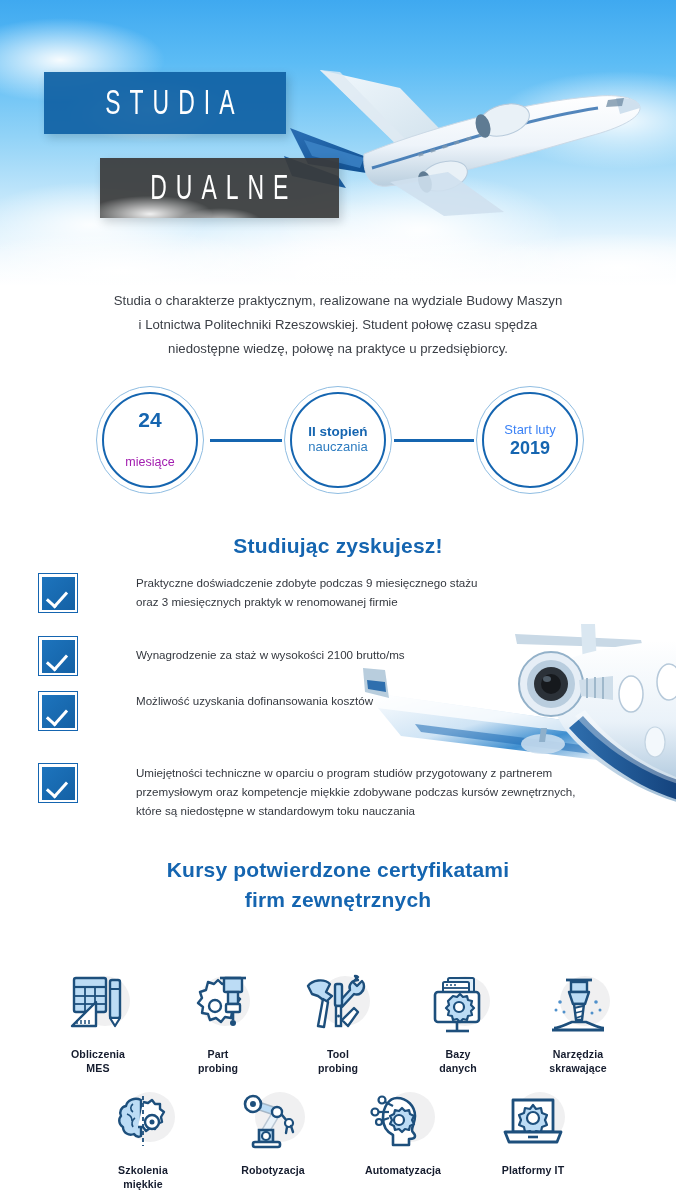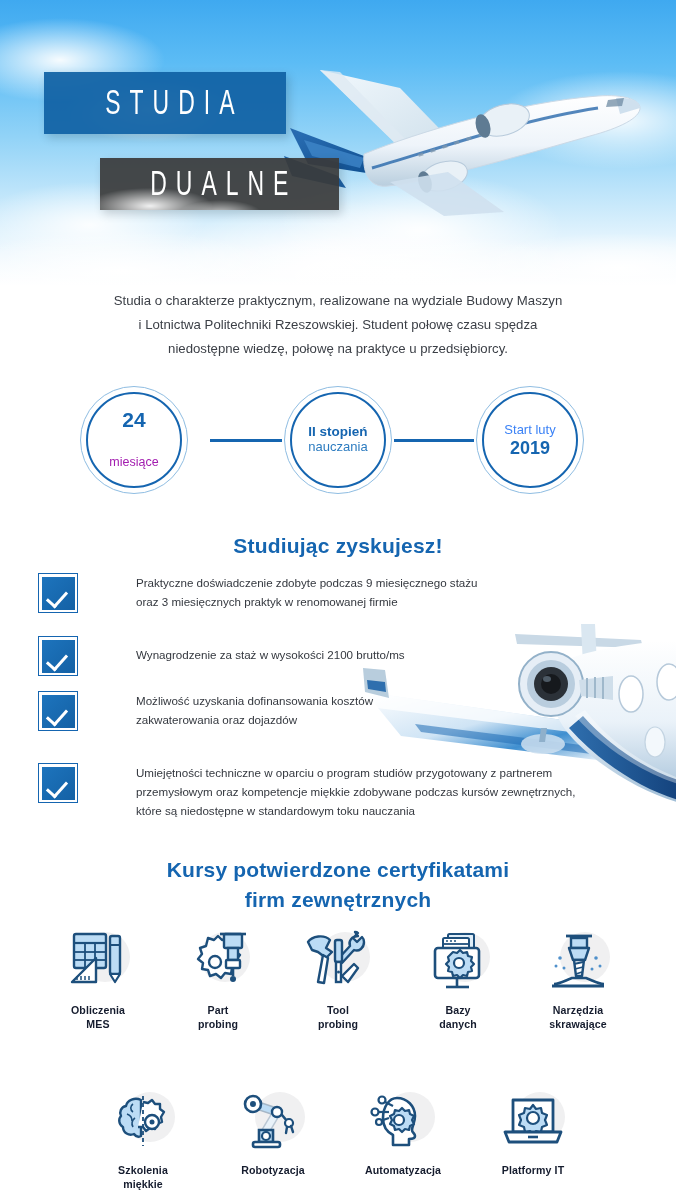--- a/index.html
+++ b/index.html
@@ -44,21 +44,21 @@
     background: rgba(16,97,164,.93);
     box-shadow: 3px 4px 9px rgba(0,0,0,.16);
     display:flex; align-items:center; justify-content:center;padding-left:9px;
   }
   .title-a span {
     color:#fff; font-size: 28px; letter-spacing: 11px; font-weight: 300;
     font-family: "Liberation Sans Narrow","Liberation Sans", sans-serif;
     transform: scaleX(.82) scaleY(1.22); text-indent: 11px;
   }
   .title-b {
-    position:absolute; left: 100px; top: 158px; width: 239px; height: 52px;
+    position:absolute; left: 100px; top: 158px; width: 239px; height: 60px;
     background: rgba(58,58,58,.92);
     box-shadow: 3px 4px 9px rgba(0,0,0,.16);
     display:flex; align-items:center; justify-content:center; overflow:hidden;
   }
   .title-b:after{
     content:""; position:absolute; left:-20px; bottom:-26px; width:200px; height:70px;
     background: radial-gradient(ellipse 90px 26px at 70px 40px, rgba(255,255,255,.92), rgba(255,255,255,0) 70%),
                 radial-gradient(ellipse 60px 20px at 140px 48px, rgba(255,255,255,.75), rgba(255,255,255,0) 70%);
   }
   .title-b span {
@@ -80,21 +80,21 @@
     position:absolute; width: 108px; height: 108px; border-radius:50%;
     border: 1.2px solid #8fbde2;
     display:flex; flex-direction:column; align-items:center; justify-content:center;
   }
   .circ:before{
     content:""; position:absolute; left:5px; top:5px; right:5px; bottom:5px;
     border-radius:50%; border: 2.6px solid #1565b0;
   }
   .circ .big { font-size: 21px; font-weight: 700; color:#1565b0; line-height: 1.05; }
   .circ .small { font-size: 12.5px; color:#a21caf; line-height: 1.25; }
-  .circ.c1 { left: 80px; top: 0; gap: 24px; }
+  .circ.c1 { left: 96px; top: 0; gap: 24px; }
   .circ.c2 { left: 284px; top: 0; }
   .circ.c3 { left: 476px; top: 0; }
   .circ.c2 .big { font-size: 13.5px; font-weight:700; color:#1565b0; }
   .circ.c2 .small { font-size: 13px; color:#2d7cc0; }
   .circ.c3 .small { font-size: 13px; color:#3b82f6; }
   .circ.c3 .big { font-size: 18px; margin-top:1px; }
   .conn { position:absolute; top: 53px; height: 3px; background:#1565b0; }
   .conn.l { left: 210px; width: 72px; }
   .conn.r { left: 394px; width: 80px; }
 
@@ -123,21 +123,21 @@
   }
   .ben-txt { margin-left: 58px; font-size: 11.6px; line-height: 19px; color:#34383f; }
 
   
   .jet-biz { position:absolute; left: 355px; top: 596px; width: 330px; height: 240px; }
 
   .h2.kursy { top: 855px; line-height: 30px; }
 
   
   .grid { position:absolute; width: 676px; display:flex; justify-content:center; }
-  .grid.row1 { top: 928px; }
+  .grid.row1 { top: 972px; }
   .grid.row2 { top: 1088px; }
   .cell { width: 120px; text-align:center; }
   .grid.row2 .cell { width: 130px; }
   .icon-wrap {
     width: 72px; height: 68px; margin: 0 auto 8px; position:relative;
   }
   .icon-wrap .bg {
     position:absolute; right: 4px; top: 4px; width: 50px; height: 50px;
     border-radius:50%; background:#f0f0f1;
   }
@@ -315,21 +315,20 @@
         <div>Wynagrodzenie za staż w wysokości 2100 brutto/ms</div>
       </div>
     </div>
 
     <div class="ben-row" style="top:118px; left:38px;">
       <div class="ben-box">
           <i></i>
         </div>
       <div class="ben-txt">
         <div>Możliwość uzyskania dofinansowania kosztów</div>
-        <div>zakwaterowania oraz dojazdów</div>
       </div>
     </div>
 
     <div class="ben-row" style="top:190px; left:38px;">
       <div class="ben-box">
           <i></i>
         </div>
       <div class="ben-txt">
         <div>Umiejętności techniczne w oparciu o program studiów przygotowany z partnerem</div>
         <div>przemysłowym oraz kompetencje miękkie zdobywane podczas kursów zewnętrznych,</div>

